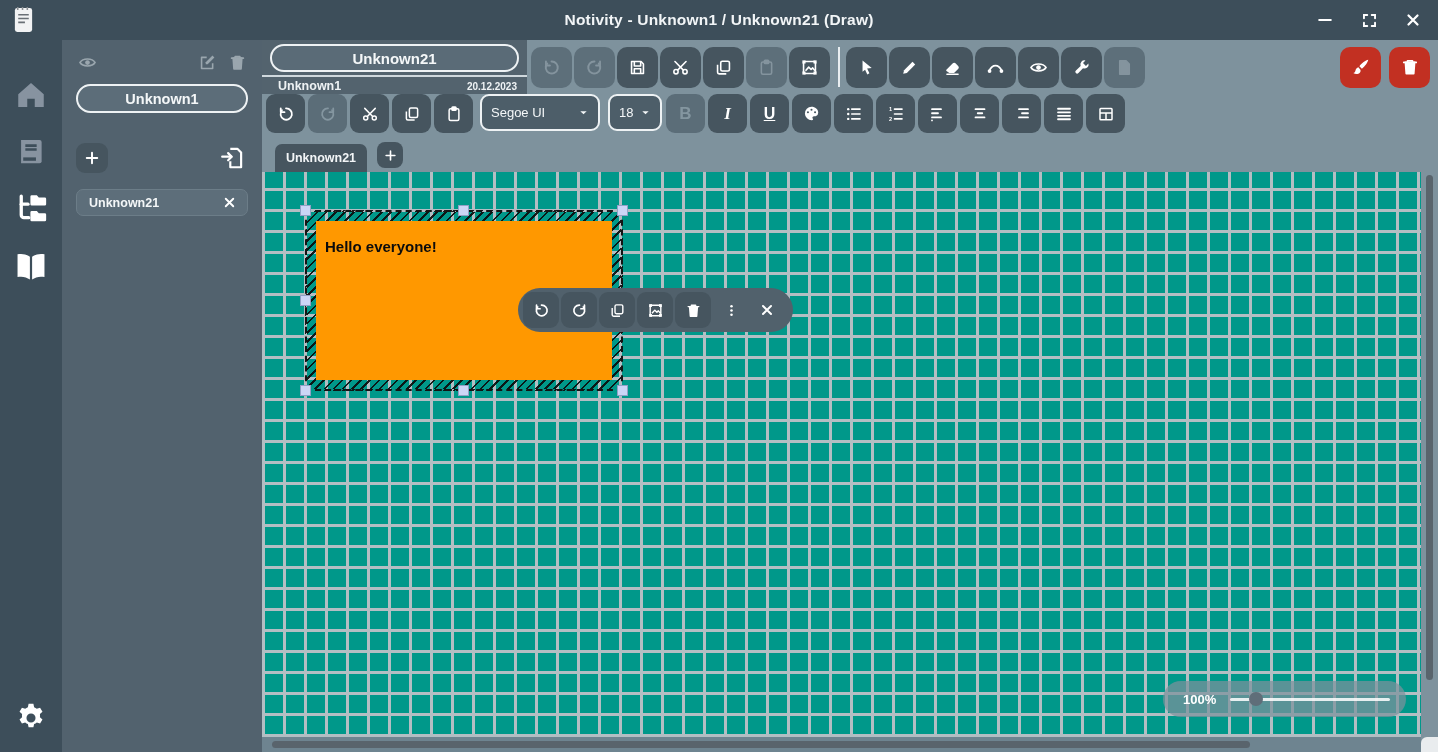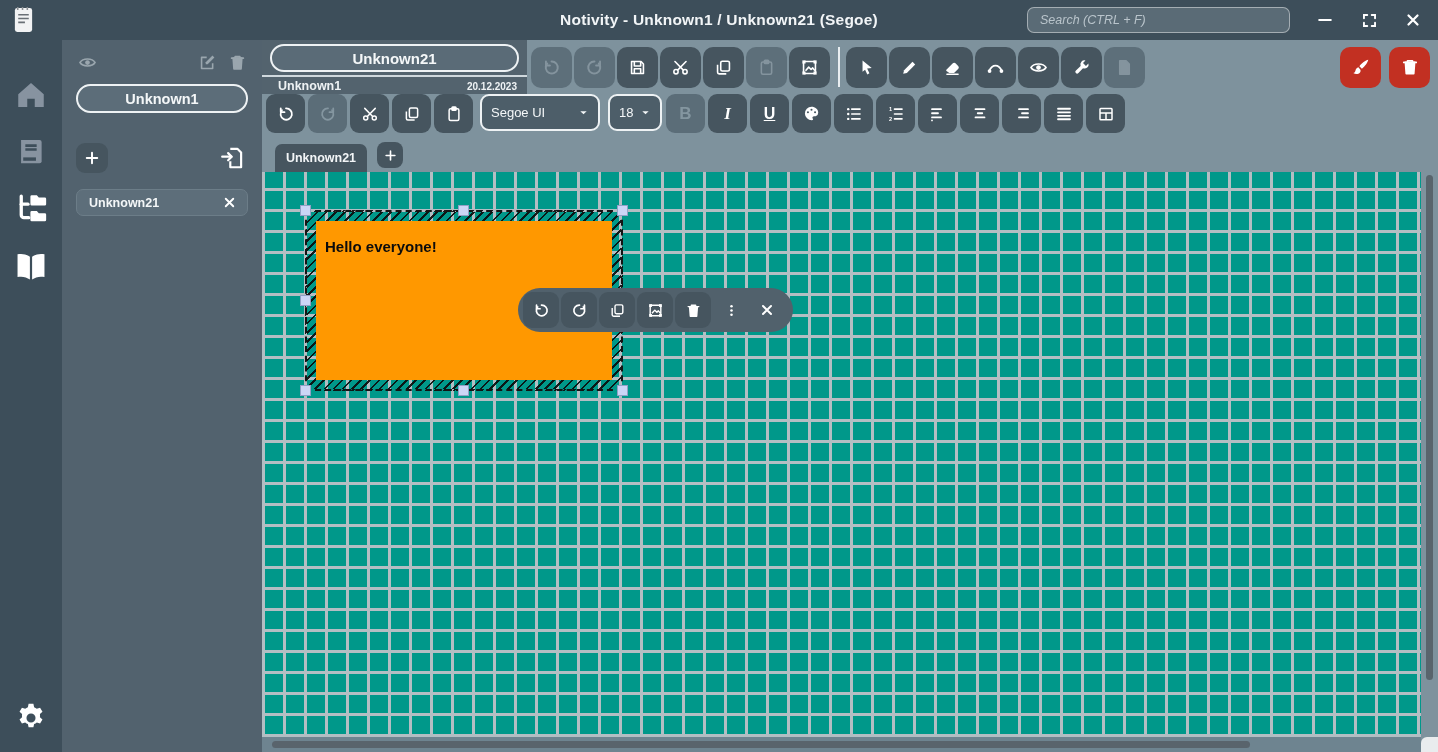--- a/index.html
+++ b/index.html
@@ -342,24 +342,21 @@
       </symbol>
   </defs>
 </svg>
 
 <div class="titlebar">
   <span class="app-icon">
       <svg width="23" height="29">
         <use href="#i-notepad"></use>
       </svg>
     </span>
-  <div class="win-title">Notivity - Unknown1 / Unknown21 (Segoe)</div>
-  <div class="search-wrap">
-    <input class="search-input" type="text" placeholder="Search (CTRL + F)" style="">
-  </div>
+  <div class="win-title">Notivity - Unknown1 / Unknown21 (Draw)</div>
   <div class="win-btns">
     <button class="win-btn">
         <svg width="20" height="20">
           <use href="#i-min"></use>
         </svg>
       </button>
     <button class="win-btn">
         <svg width="19" height="19">
           <use href="#i-full"></use>
         </svg>
@@ -790,20 +787,26 @@
             </button>
           <button class="float-btn plain">
               <span>
                 <svg width="16" height="16">
                   <use href="#i-close"></use>
                 </svg>
               </span>
             </button>
         </div>
 
+        <div class="zoom-pill">
+          <span class="zoom-label">100%</span>
+          <div class="zoom-slider">
+            <span class="zoom-thumb"></span>
+          </div>
+        </div>
       </div>
 
       <div class="vscroll">
         <div class="vthumb"></div>
       </div>
       <div class="hscroll">
         <div class="hthumb"></div>
       </div>
       <div class="scroll-corner"></div>
     </div>

